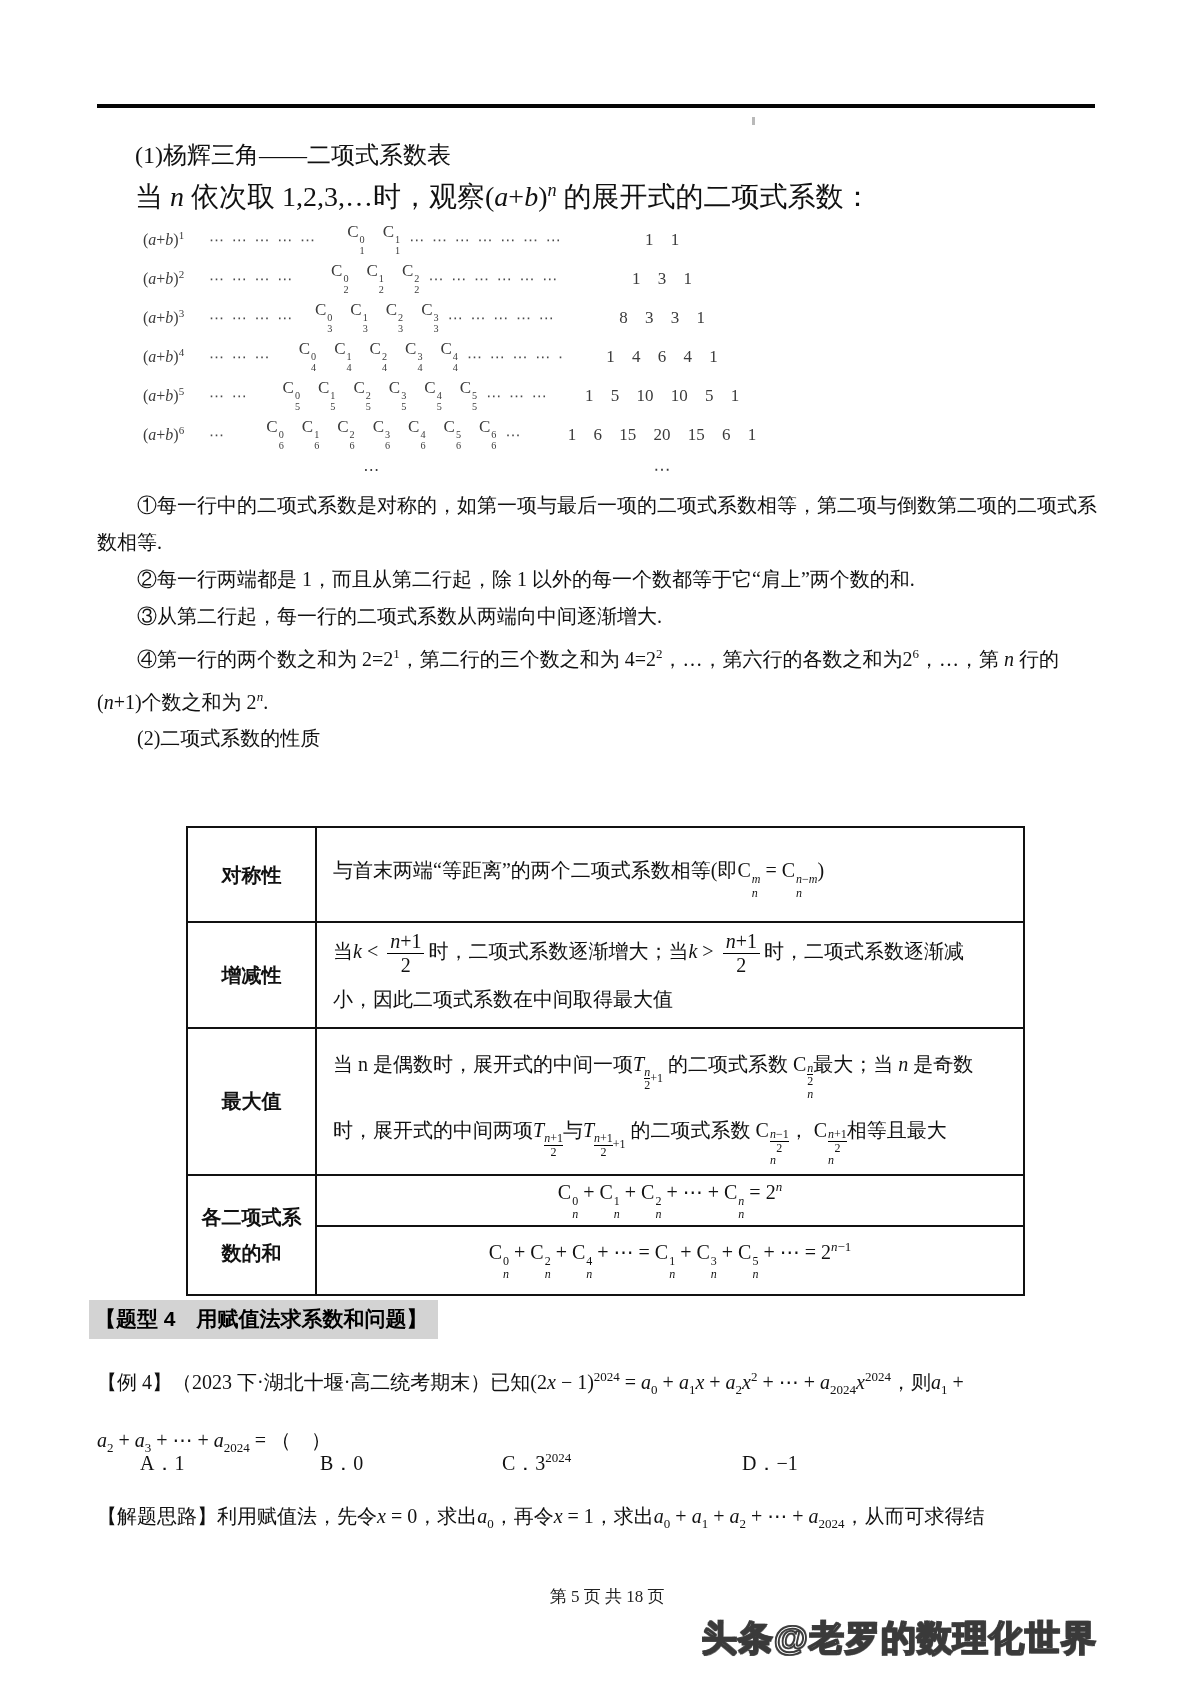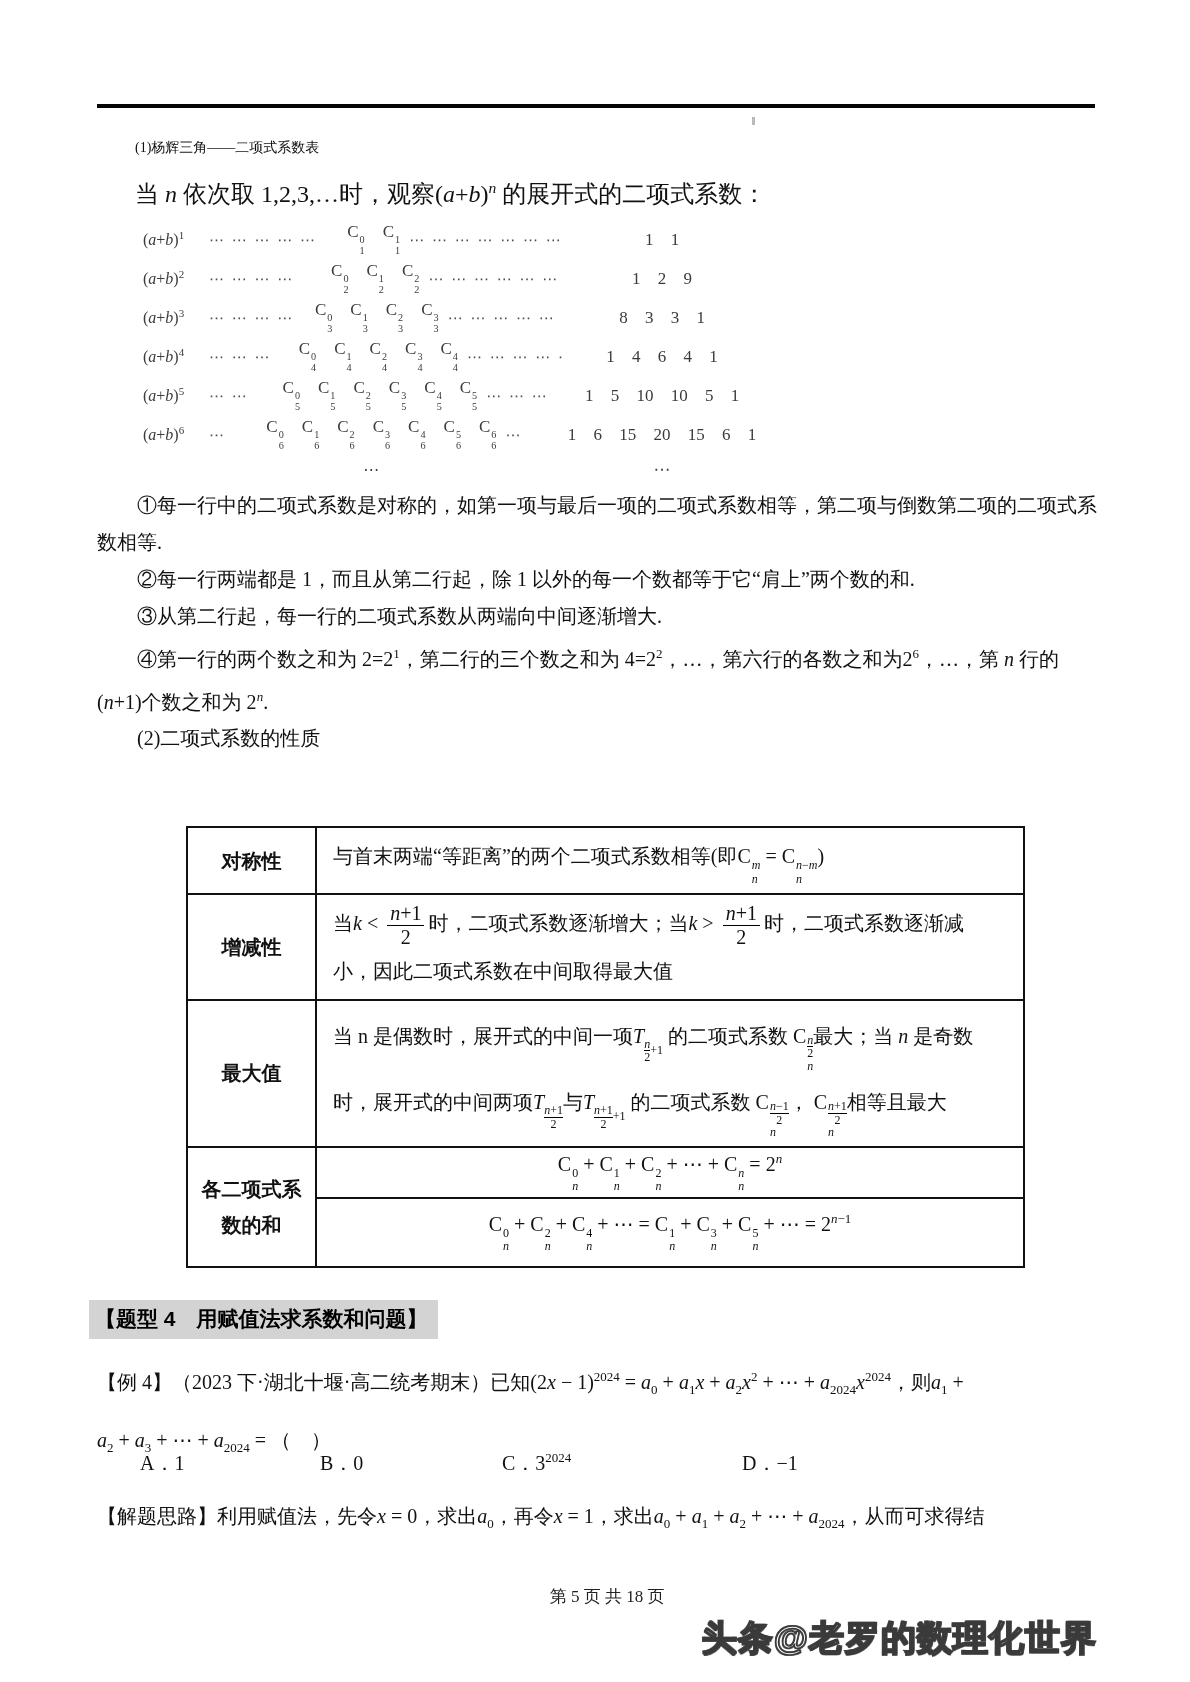--- a/index.html
+++ b/index.html
@@ -5,22 +5,22 @@
   html,body{margin:0;padding:0;background:#e8e8e8;}
   .page{
     position:relative;width:1190px;height:1682px;margin:0 auto;
     background:#ffffff;overflow:hidden;
     font-family:"Liberation Serif","DejaVu Serif",serif;
     color:#111;
   }
   .abs{position:absolute;}
   .topline{top:104px;left:97px;width:998px;height:4px;background:#050505;}
   .specmark{top:117px;left:752px;width:3px;height:8px;background:#b9b9b9;}
-  .h1{top:139px;left:135px;font-size:14px;}
-  .intro{top:178px;left:135px;font-size:24px;}
+  .h1{top:139px;left:135px;font-size:24px;}
+  .intro{top:178px;left:135px;font-size:28px;}
   i{font-style:italic;}
   sup{font-size:0.65em;}
   sub{font-size:0.65em;}
 
   
   .triangle{top:220px;left:143px;width:618px;color:#3b3b3b;}
   .trow{display:flex;align-items:center;height:39px;white-space:nowrap;}
   .tl{width:66px;flex:none;font-size:16px;}
   .tl sup{font-size:11px;}
   .ld{flex:1.05 1 0;overflow:hidden;white-space:nowrap;font-size:15px;color:#4a4a4a;letter-spacing:2px;}
@@ -37,21 +37,21 @@
   .obs p{margin:0;line-height:37px;text-indent:2em;}
   .s2h{line-height:37px;text-indent:2em;}
 
   
   .ptable-wrap{top:826px;left:186px;}
   table.ptable{border-collapse:collapse;table-layout:fixed;width:839px;}
   .ptable td{border:2px solid #111;vertical-align:middle;}
   .ptable .hcell{width:111px;text-align:center;font-weight:bold;font-size:20px;
                  font-family:"Liberation Sans","DejaVu Sans",sans-serif;padding:0 8px;line-height:1.8;}
   .ptable .ccell{padding:6px 16px;font-size:20px;line-height:2.1;}
-  .r-sym{height:67px;}
+  .r-sym{height:95px;}
   .r-zj{height:90px;}
   .r-zj .ccell{line-height:2.2;}
   .r-max{height:135px;}
   .r-max .ccell{line-height:2.9;}
   .r-f1{height:51px;}
   .r-f2{height:69px;}
   .fcell{text-align:center;font-size:20px;}
 
   .fr{display:inline-flex;flex-direction:column;text-align:center;line-height:1.15;vertical-align:middle;margin:0 4px;}
   .fr>b{font-weight:normal;display:block;padding:0 3px;}
@@ -113,21 +113,21 @@
               <b>0</b>
               <b>2</b>
             </span></span><span class="cn">C<span class="scr">
               <b>1</b>
               <b>2</b>
             </span></span><span class="cn">C<span class="scr">
               <b>2</b>
               <b>2</b>
             </span></span></span>
         <span class="rd">⋯ ⋯ ⋯ ⋯ ⋯ ⋯ ⋯ ⋯</span>
-        <span class="tv">1 2 9</span>
+        <span class="tv">1 3 1</span>
     </div>
     <div class="trow">
       <span class="tl">(<i>a</i>+<i>b</i>)<sup>3</sup></span>
         <span class="ld">⋯ ⋯ ⋯ ⋯</span>
         <span class="cg"><span class="cn">C<span class="scr">
               <b>0</b>
               <b>3</b>
             </span></span><span class="cn">C<span class="scr">
               <b>1</b>
               <b>3</b>

